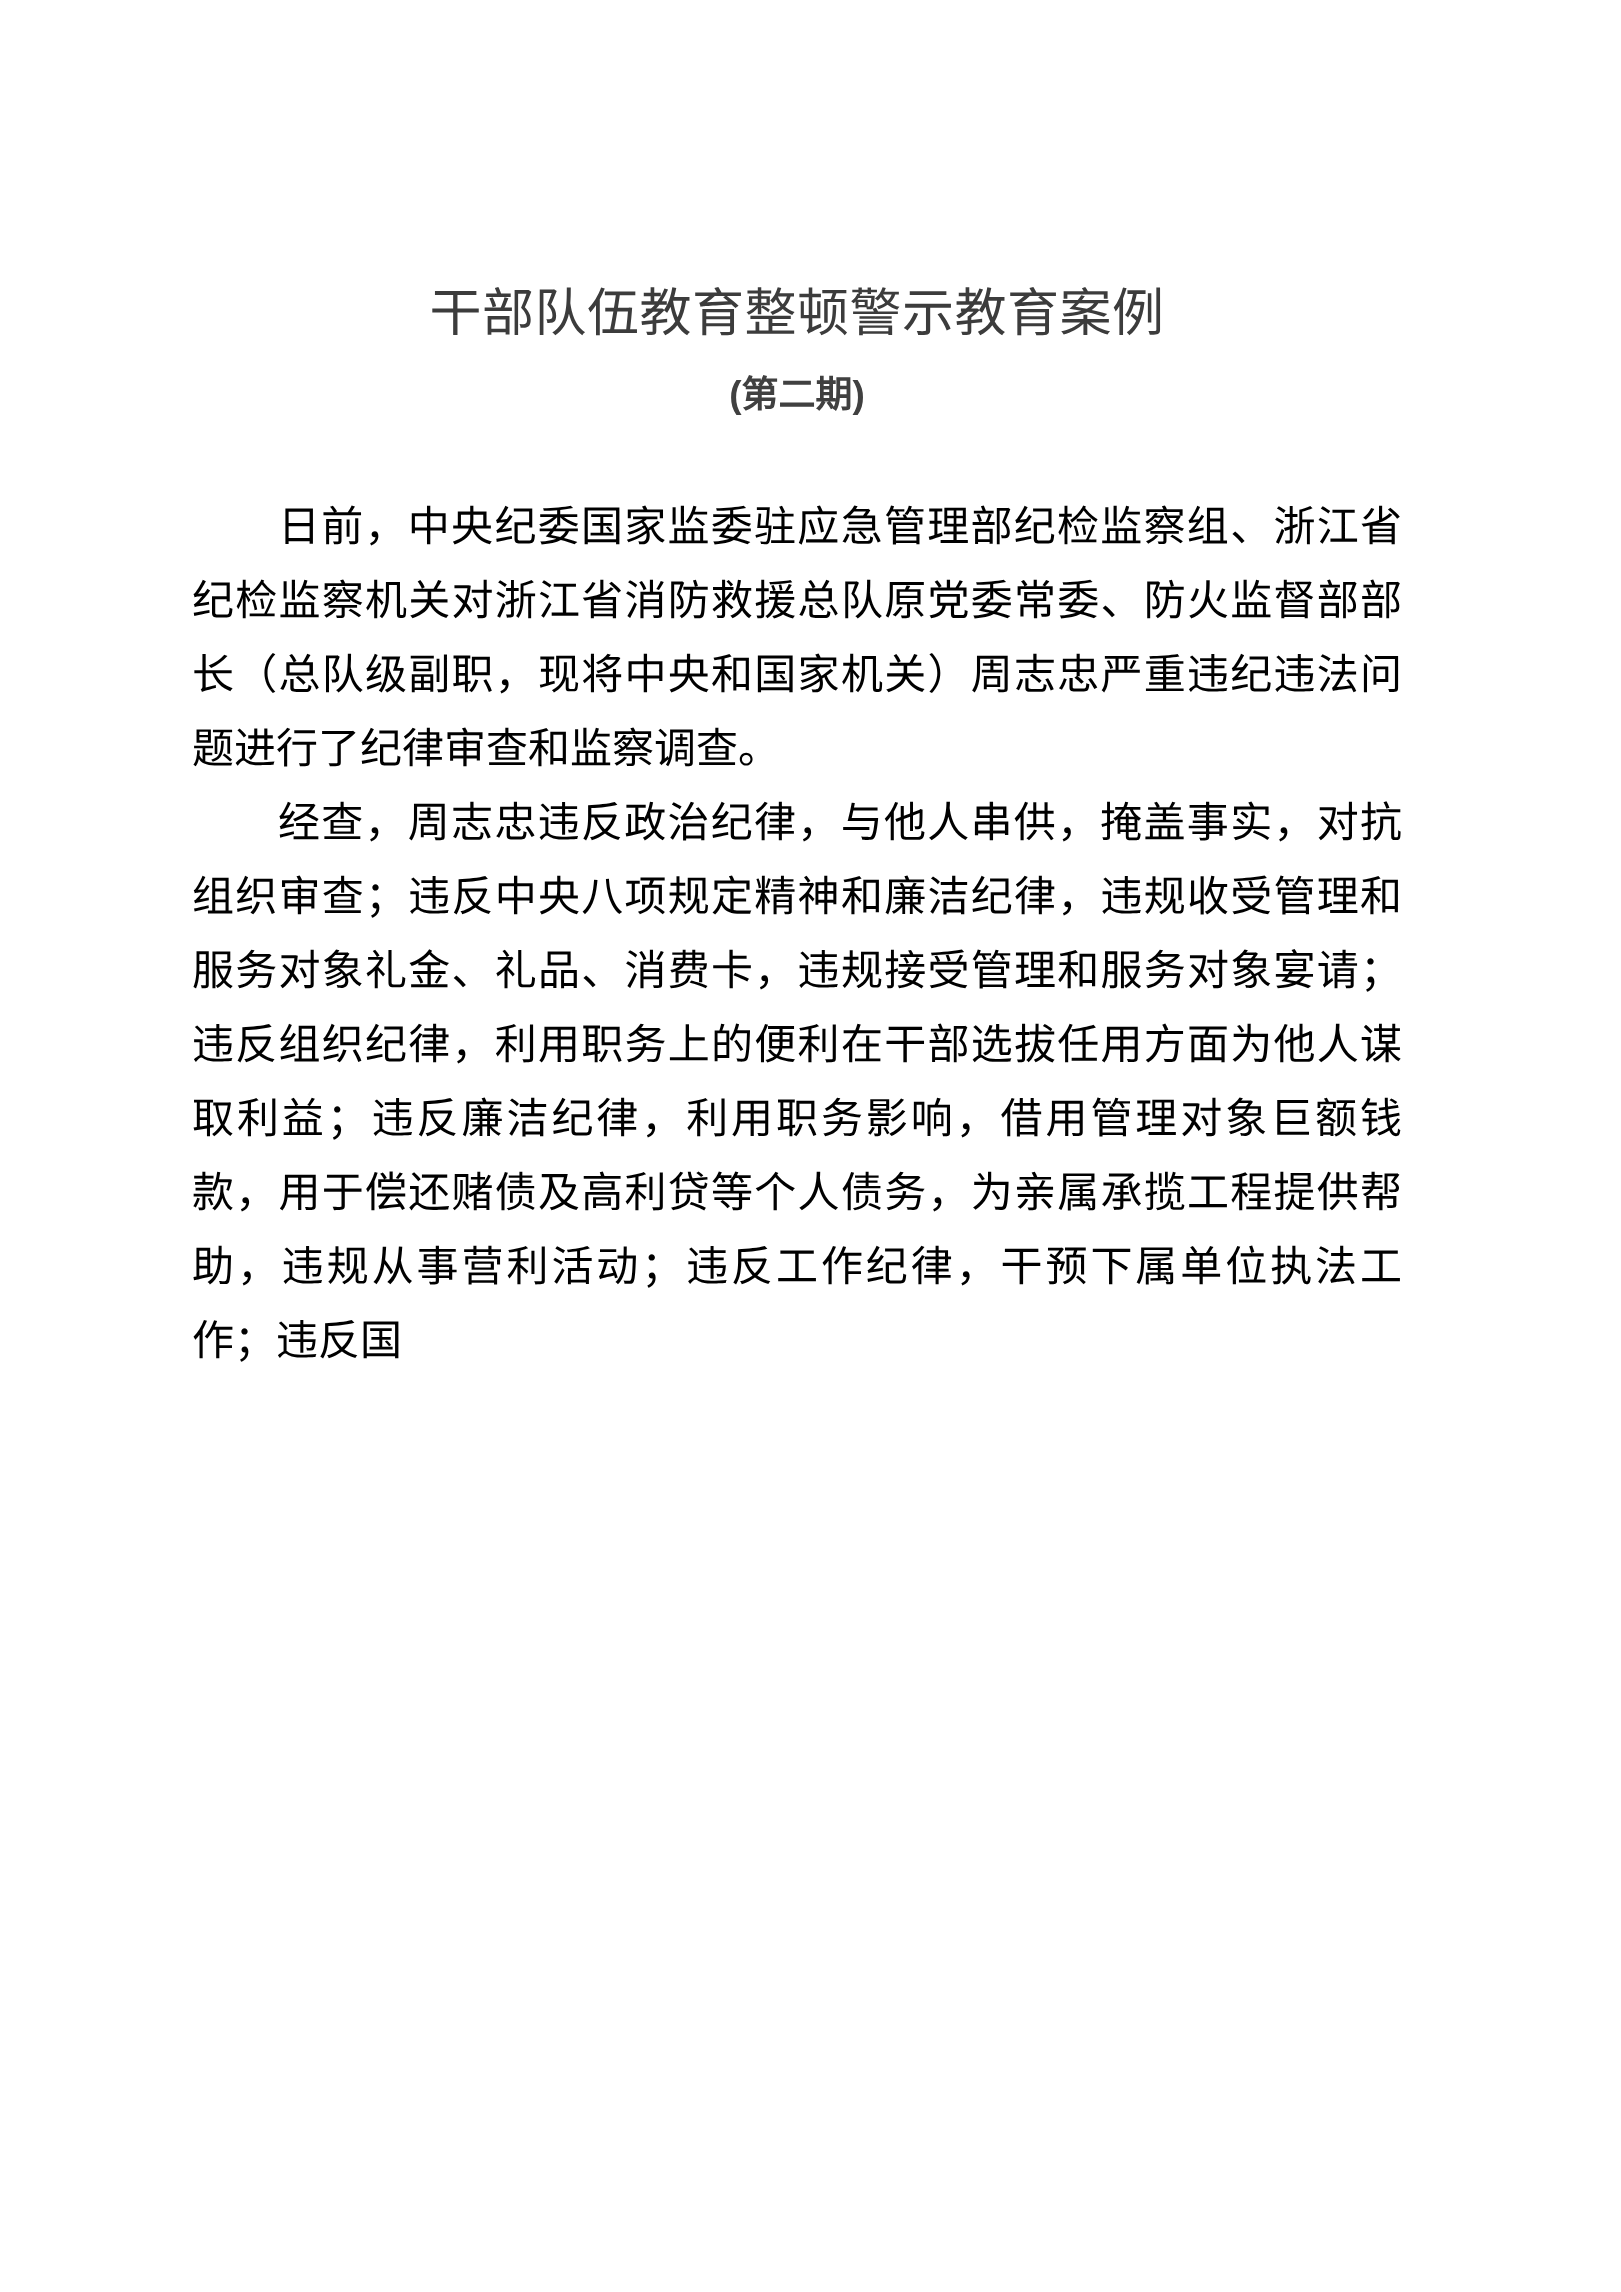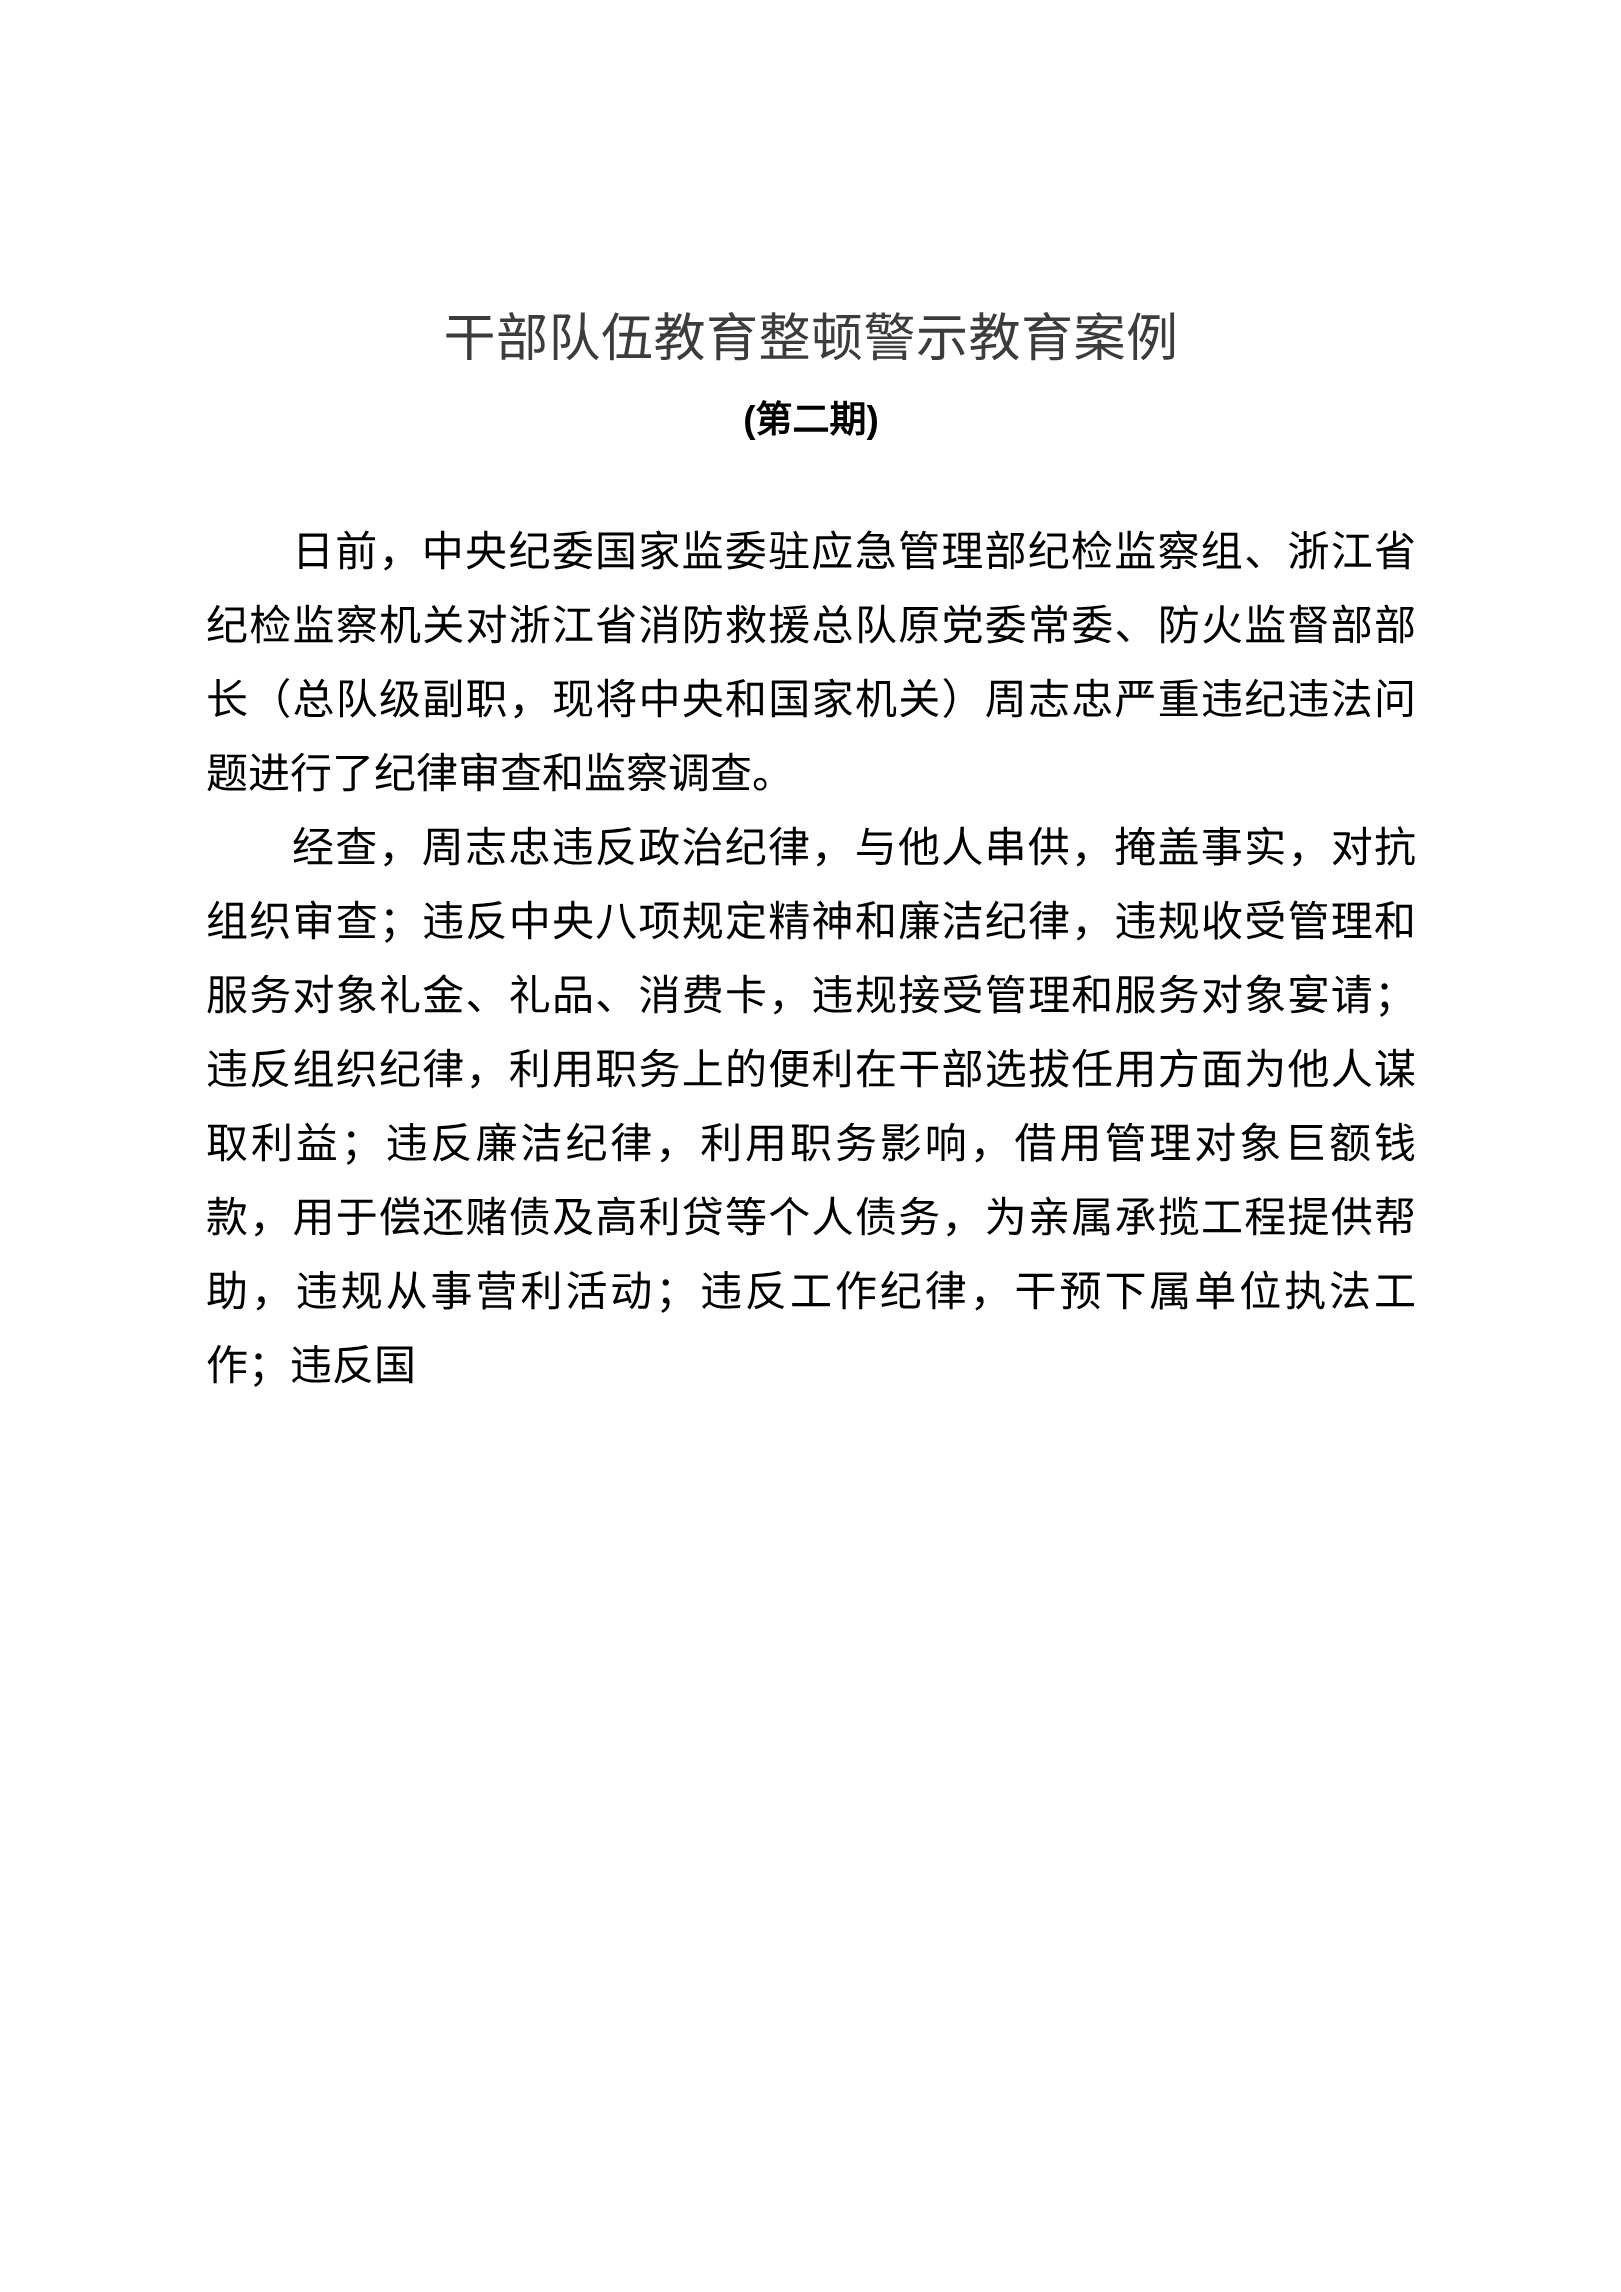--- a/index.html
+++ b/index.html
@@ -14,41 +14,40 @@
   .page {
     position: relative;
     width: 1621px;
     height: 2293px;
     background: #ffffff;
     overflow: hidden;
     box-sizing: border-box;
   }
   .doc-body {
     position: absolute;
-    left: 206px;
+    left: 192px;
     top: 0;
     width: 1210px;
-    margin-top: 25px;
   }
   .doc-title {
     text-align: center;
     font-size: 52px;
     font-weight: 400;
     color: #3c3c3c;
     letter-spacing: 0.5px;
     margin: 0;
     padding-top: 282px;
     line-height: 1.22;
     white-space: nowrap;
   }
   .doc-subtitle {
     text-align: center;
     font-size: 37px;
     font-weight: bold;
-    color: #000000;
+    color: #404040;
     margin: 0;
     padding-top: 25.5px;
     line-height: 1.3;
   }
   .body-block {
     padding-top: 71px;
   }
   p.para {
     margin: 0;
     font-size: 42px;

